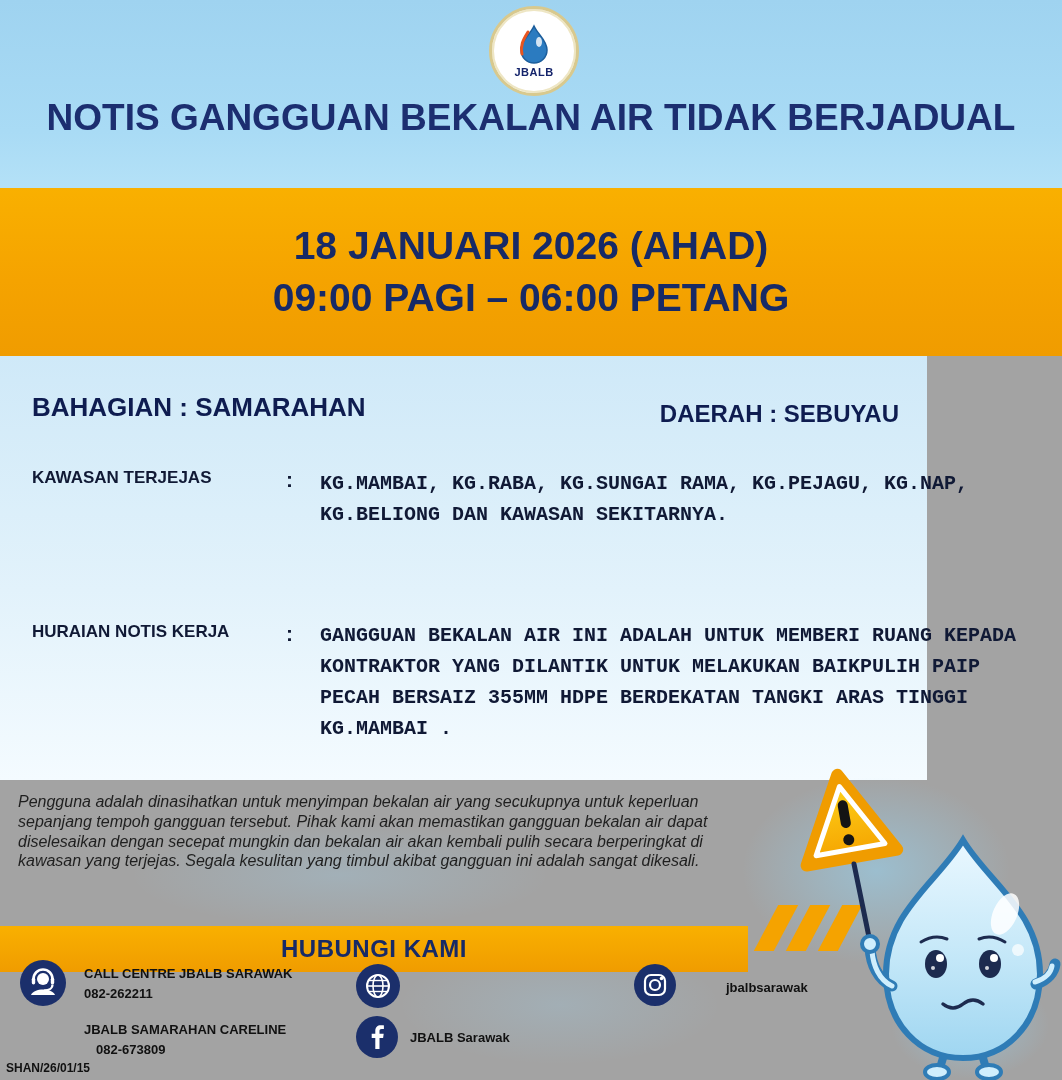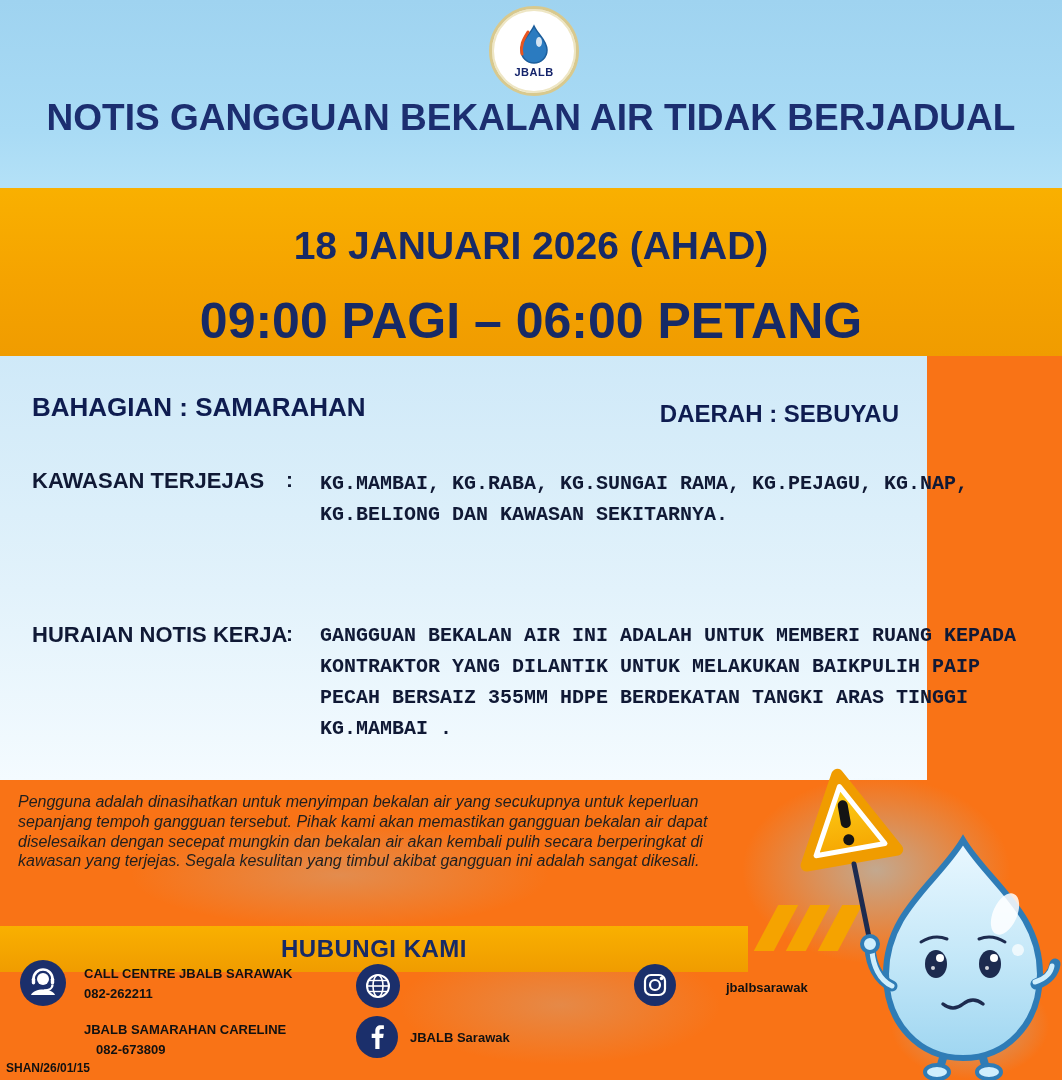--- a/index.html
+++ b/index.html
@@ -1,42 +1,42 @@
 <!DOCTYPE html>
 <html><head>
 <meta charset="utf-8">
 <style>
   html,body{margin:0;padding:0;background:#fff;}
   .page{
     position:relative;width:1062px;height:1080px;overflow:hidden;
     font-family:"Liberation Sans","DejaVu Sans",sans-serif;
-    background:#f97316;
+    background:#a3a3a3;
   }
   .abs{position:absolute;}
   
   .header-band{left:0;top:0;width:1062px;height:188px;
     background:linear-gradient(180deg,#9fd3f0 0%,#a9dbf5 70%,#b4e1f7 100%);}
   .logo{left:489px;top:6px;width:84px;height:84px;border-radius:50%;
     background:#ffffff;border:3px solid #d8c98e;display:flex;flex-direction:column;
     align-items:center;justify-content:center;box-shadow:0 0 0 2px #eee6c4 inset;}
   .logo-text{font-size:11px;font-weight:700;color:#15246b;letter-spacing:.5px;margin-top:-2px;}
   .title{left:0;top:97px;width:1062px;text-align:center;white-space:nowrap;
     font-size:37px;font-weight:700;color:#1c2e70;letter-spacing:0px;}
   
   .orange-band{left:0;top:188px;width:1062px;height:168px;
     background:linear-gradient(180deg,#f9b000 0%,#f5a300 55%,#f09c00 100%);
     text-align:center;color:#172a66;}
   .sched-date{margin-top:36px;font-size:39px;font-weight:700;}
-  .sched-time{margin-top:24px;font-size:50px;font-weight:700;}
+  .sched-time{margin-top:8px;font-size:39px;font-weight:700;}
   
   .main{left:0;top:356px;width:927px;height:424px;
     background:linear-gradient(180deg,#cfe9f8 0%,#e2f2fb 55%,#f4fbff 100%);}
   .bahagian{left:32px;top:36px;font-size:26px;font-weight:700;color:#0e1c50;}
   .daerah{right:28px;top:44px;font-size:24px;font-weight:700;color:#0e1c50;}
-  .f-label{font-size:22px;font-weight:700;color:#101935;}
+  .f-label{font-size:17px;font-weight:700;color:#101935;}
   .f-colon{font-size:21px;font-weight:700;color:#101935;}
   .f-value{font-size:20px;font-weight:700;color:#101935;line-height:1.55;font-family:Liberation Mono, monospace;}
   .kawasan-label{left:32px;top:112px;}
   .kawasan-colon{left:286px;top:112px;}
   .kawasan-value{left:320px;top:112px;width:715px;}
   .huraian-label{left:32px;top:266px;}
   .huraian-colon{left:286px;top:266px;}
   .huraian-value{left:320px;top:264px;width:712px;}
   
   .advisory{left:18px;top:792px;width:748px;font-size:16px;font-style:italic;

